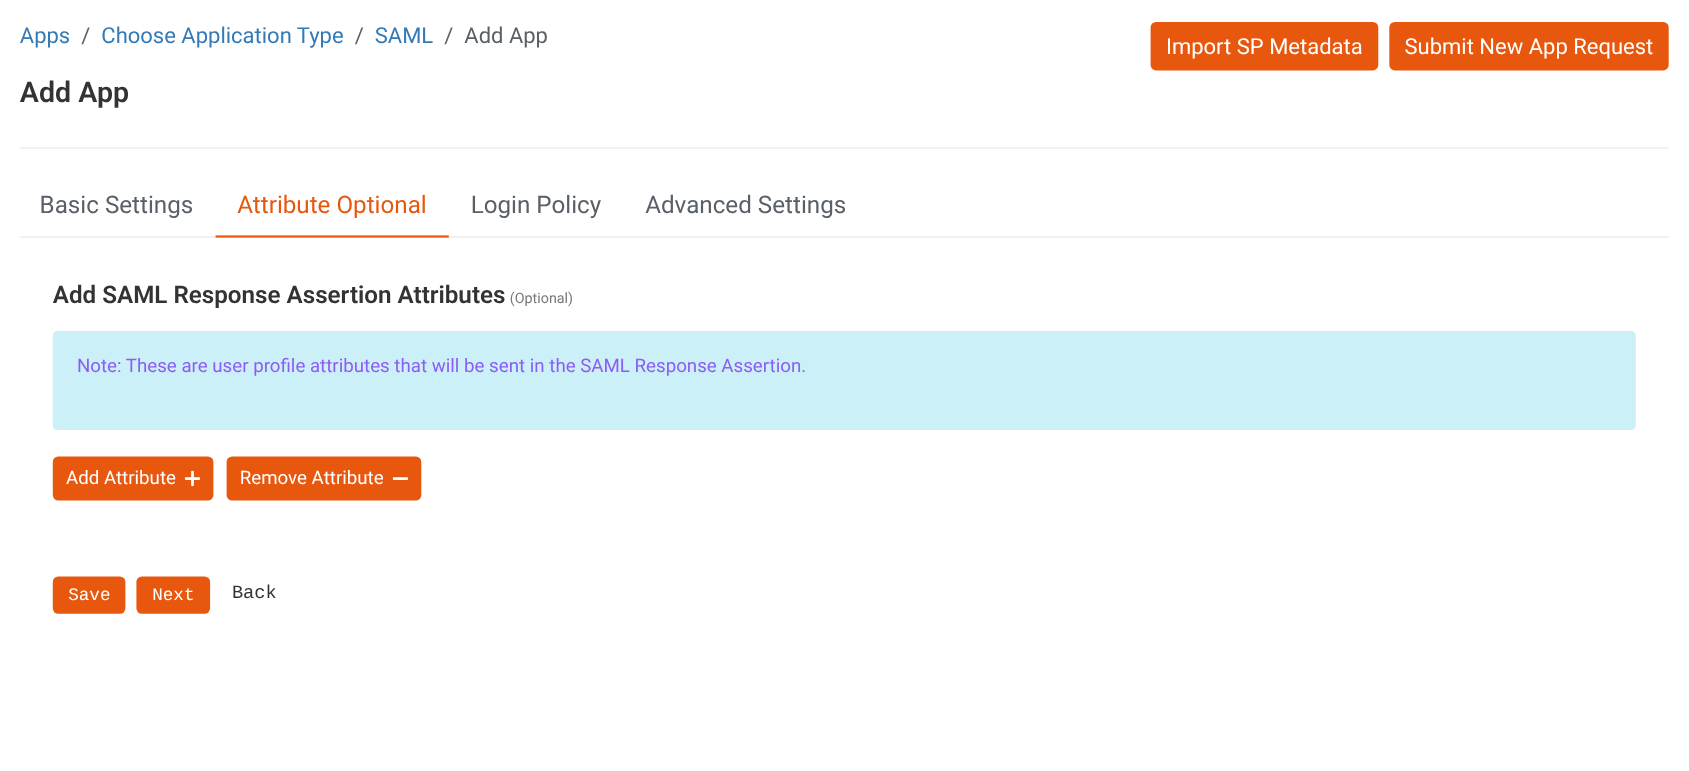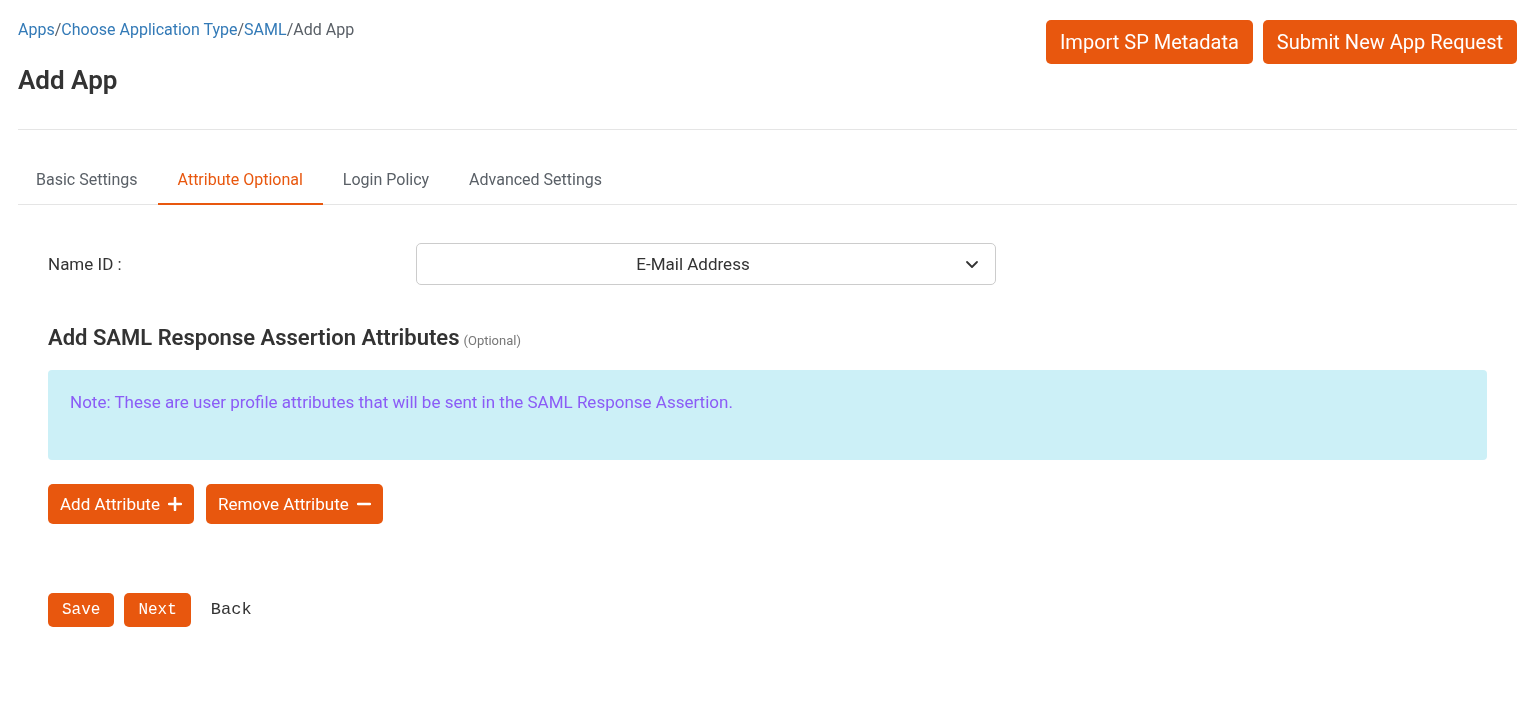--- a/index.html
+++ b/index.html
@@ -22,21 +22,22 @@
       border-bottom: 1px solid #e5e5e5;
       padding-bottom: 34px;
     }
     .left-header {
       display: flex;
       flex-direction: column;
     }
     .breadcrumb {
       display: flex;
       align-items: center;
-      font-size: 16px;
+      gap: 10px;
+      font-size: 20px;
       margin-bottom: 26px;
     }
     .breadcrumb-link {
       color: #337ab7;
       cursor: pointer;
     }
     .breadcrumb-sep {
       color: #5a6067;
     }
     .breadcrumb-current {
@@ -74,21 +75,21 @@
       font-size: 16px;
     }
     .tabs {
       display: flex;
       border-bottom: 1px solid #e5e5e5;
       margin-bottom: 38px;
     }
     .tab {
       padding: 10px 20px 14px 20px;
       color: #5a6067;
-      font-size: 16px;
+      font-size: 22px;
       cursor: pointer;
       border-bottom: 2px solid transparent;
       margin-bottom: -1px;
     }
     .tab:first-child {
       padding-left: 18px;
     }
     .tab.active {
       color: #e8570e;
       border-bottom-color: #e8570e;
@@ -214,31 +215,20 @@
 
 <div class="tabs">
   <div class="tab">Basic Settings</div>
   <div class="tab active">Attribute Optional</div>
   <div class="tab">Login Policy</div>
   <div class="tab">Advanced Settings</div>
 </div>
 
 <div class="form-area">
 
-  <div class="form-row">
-    <label class="form-label">Name ID :</label>
-    <div class="select-wrap">
-      <button class="select">E-Mail Address</button>
-      <span class="chevron">
-        <svg width="16" height="16" viewBox="0 0 16 16" fill="none">
-            <path d="M3 6 L8 11 L13 6" stroke="#333" stroke-width="1.8" fill="none" stroke-linecap="round" stroke-linejoin="round"></path>
-          </svg>
-      </span>
-    </div>
-  </div>
 
 
   <div class="section-title-row">
     <span class="section-title">Add SAML Response Assertion Attributes</span>
     <span class="section-optional">(Optional)</span>
   </div>
 
   <div class="note-box">
     <span>Note: These are user profile attributes that will be sent in the SAML Response Assertion.</span>
   </div>

